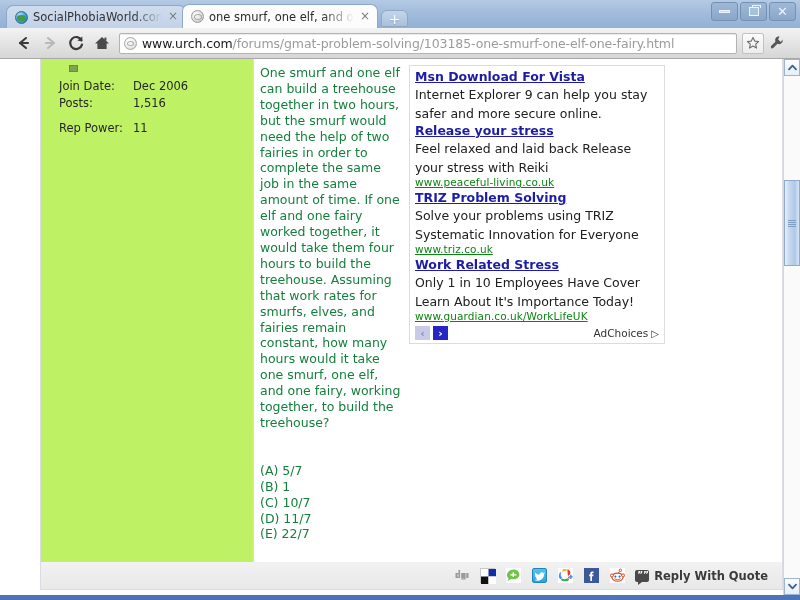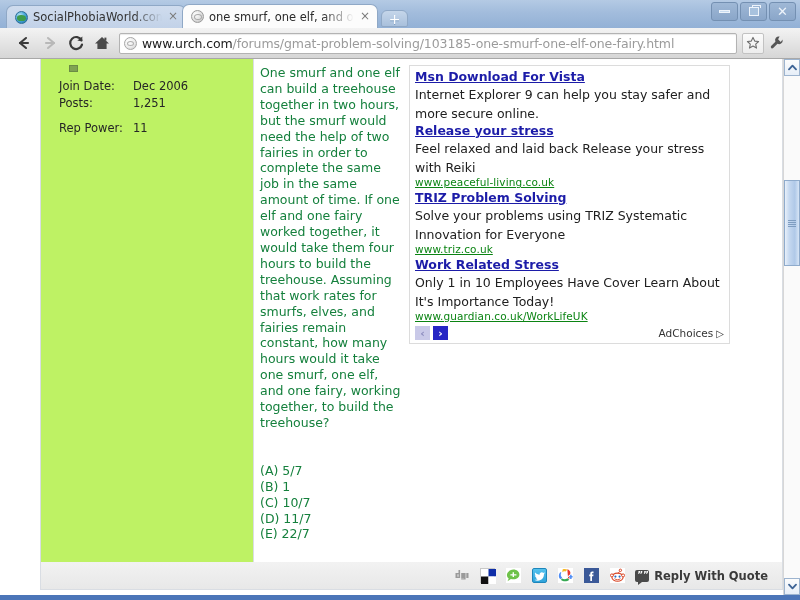--- a/index.html
+++ b/index.html
@@ -136,21 +136,21 @@
   .questioncol{
     width:155px;flex:0 0 155px;padding:0 6px 0 6px;box-sizing:border-box;
     font-size:12.5px;line-height:15.9px;color:#15803d;
   }
   .qtext{margin:0;}
   .choices{margin-top:32px;line-height:15.9px;}
 
   
   .adcol{flex:1 1 auto;padding:0 8px 0 0;box-sizing:border-box;}
   .adbox{
-    width:321px;border:1px solid #dcdcdc;box-sizing:border-box;
+    width:256px;border:1px solid #dcdcdc;box-sizing:border-box;
     background:#ffffff;padding:3px 5px 2px 5px;
   }
   .ad{margin-bottom:1px;}
   .ad-title{
     font-size:12.5px;color:#1c1ca8;font-weight:bold;text-decoration:underline;
     line-height:15px;display:block;
   }
   .ad-desc{font-size:12.5px;color:#202020;line-height:15.4px;}
   .ad-url{font-size:10.5px;color:#0b8413;text-decoration:underline;line-height:13px;display:block;letter-spacing:0.1px;}
   .adfoot{display:flex;align-items:center;justify-content:space-between;margin-top:3px;padding-bottom:1px;}
@@ -299,21 +299,21 @@
 
             <div class="userpane">
               <div class="online-dot"></div>
               <div class="ustats">
                 <div class="ustat-row">
                   <span class="ustat-label">Join Date:</span>
                   <span class="ustat-val">Dec 2006</span>
                 </div>
                 <div class="ustat-row">
                   <span class="ustat-label">Posts:</span>
-                  <span class="ustat-val">1,251</span>
+                  <span class="ustat-val">1,516</span>
                 </div>
                 <div class="ustat-gap"></div>
                 <div class="ustat-row">
                   <span class="ustat-label">Rep Power:</span>
                   <span class="ustat-val">11</span>
                 </div>
               </div>
             </div>
 
             <div class="contentcol">

